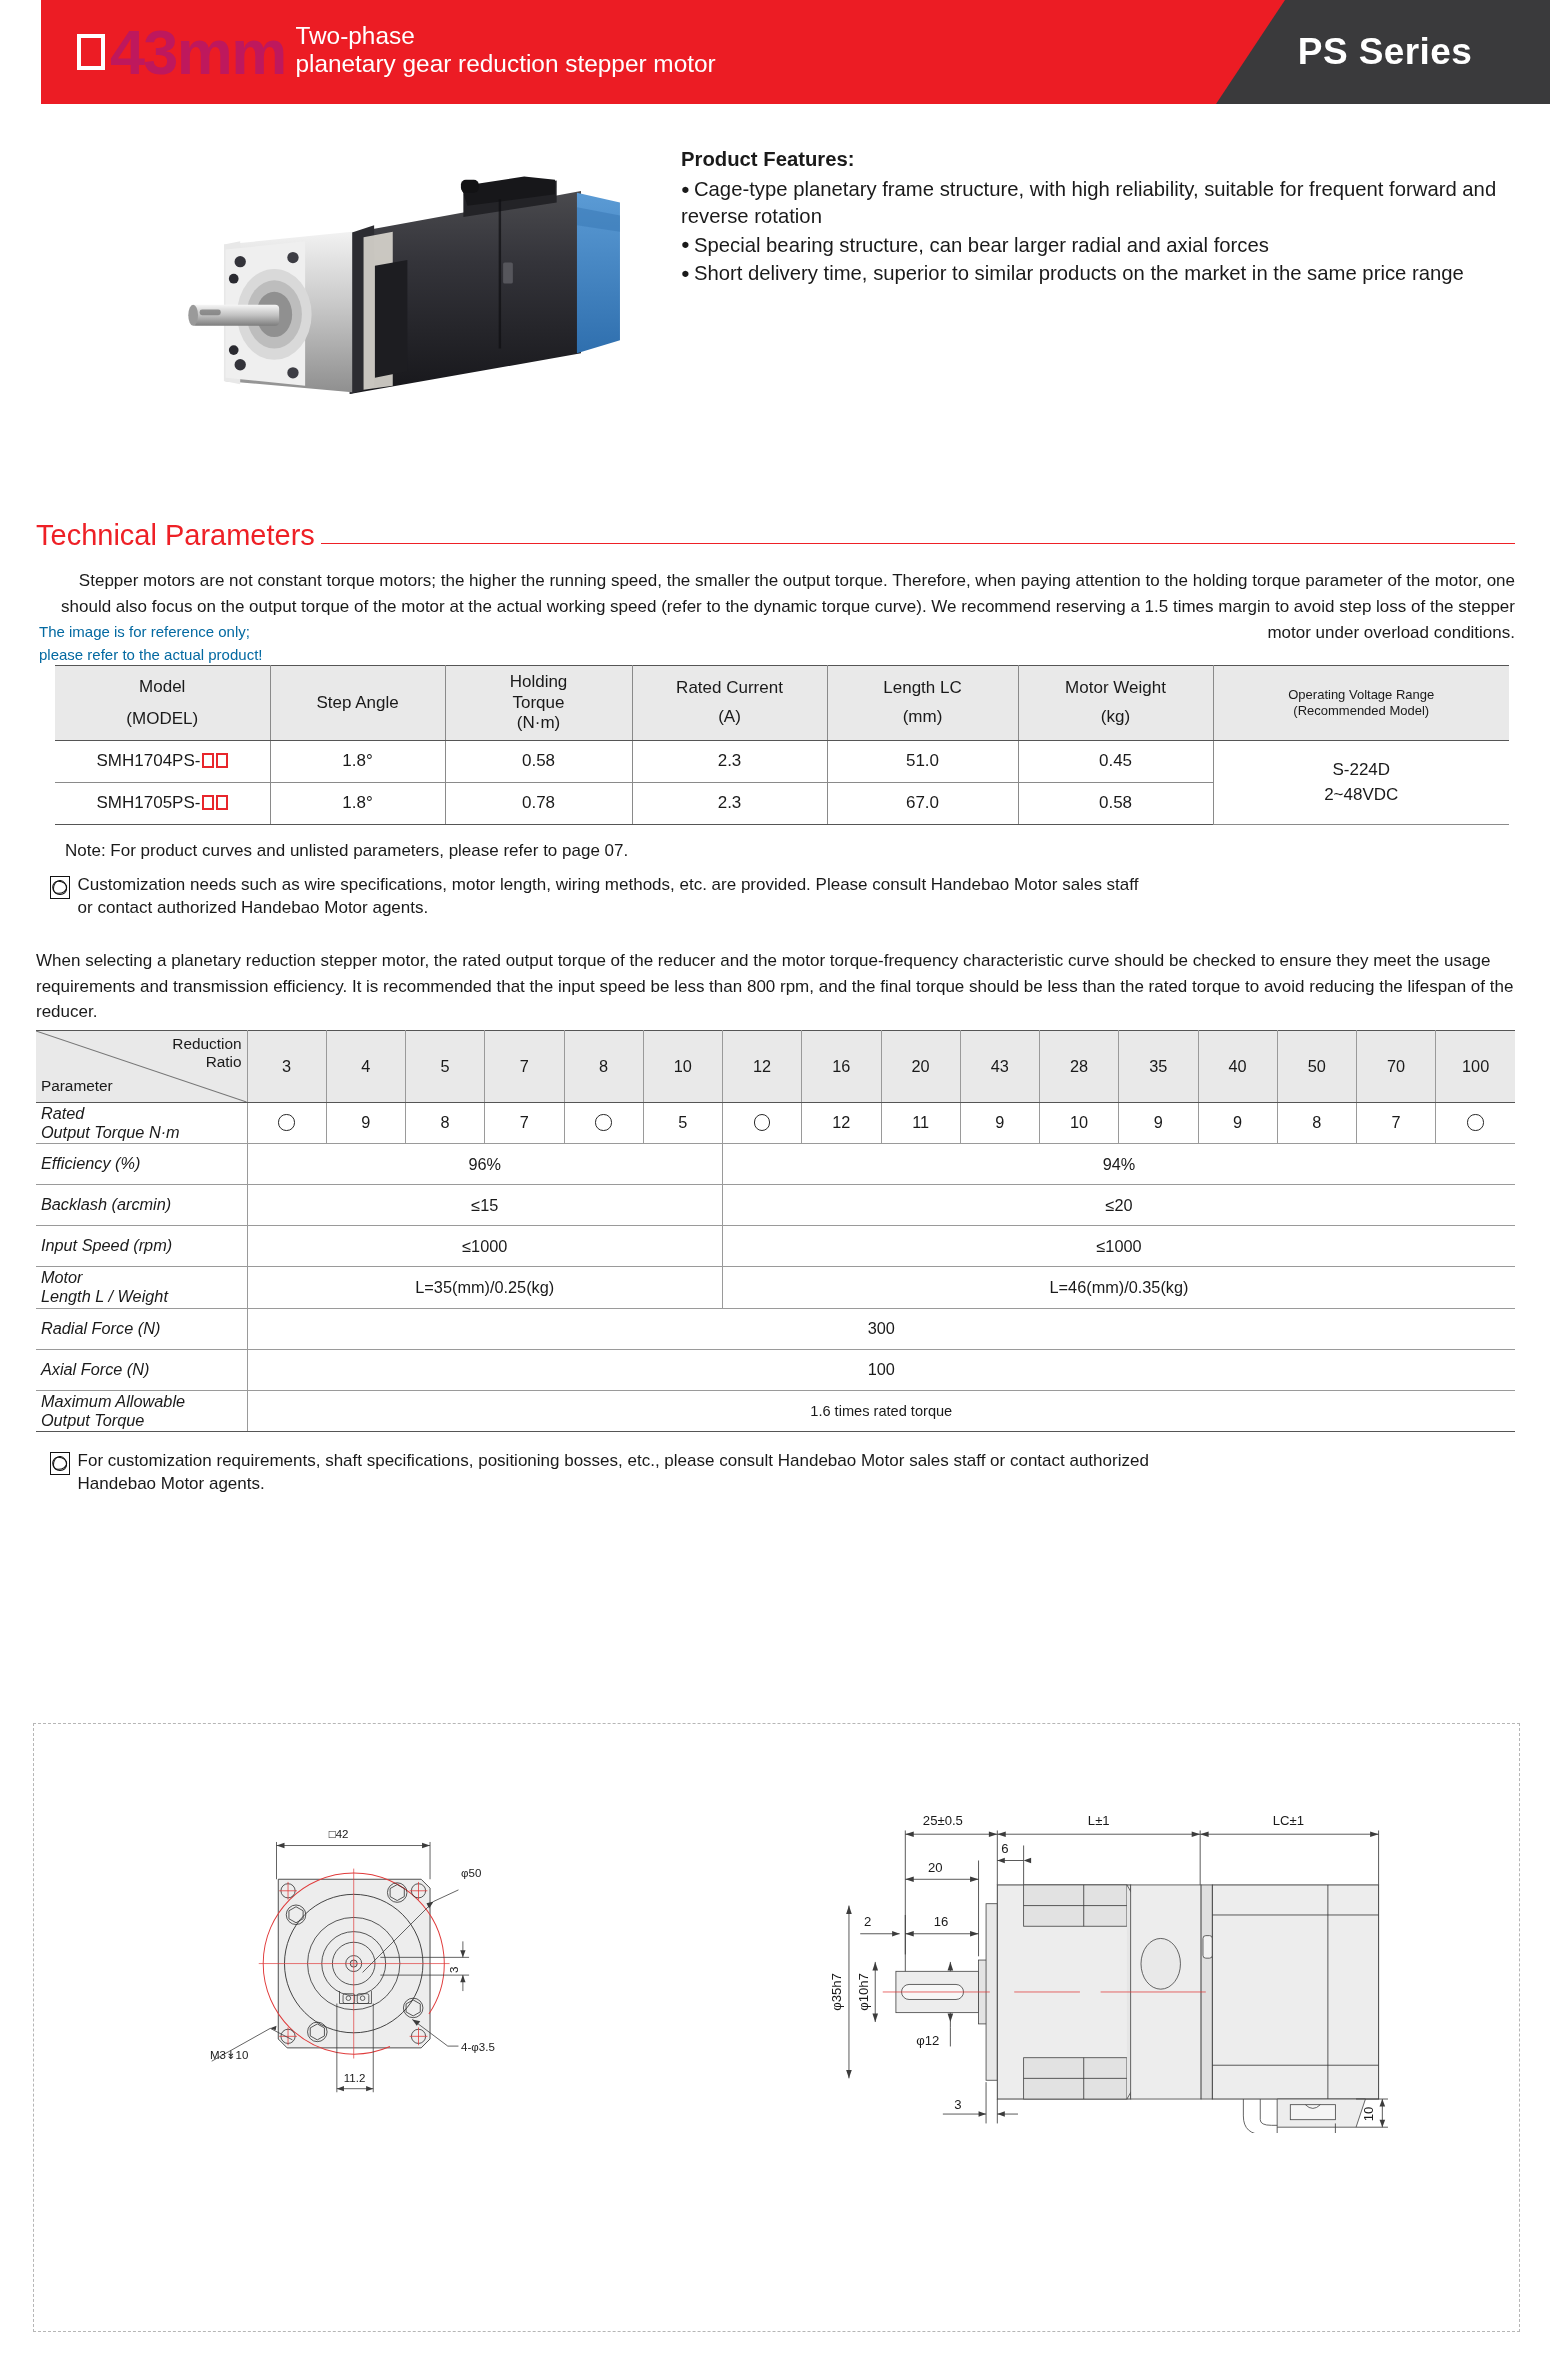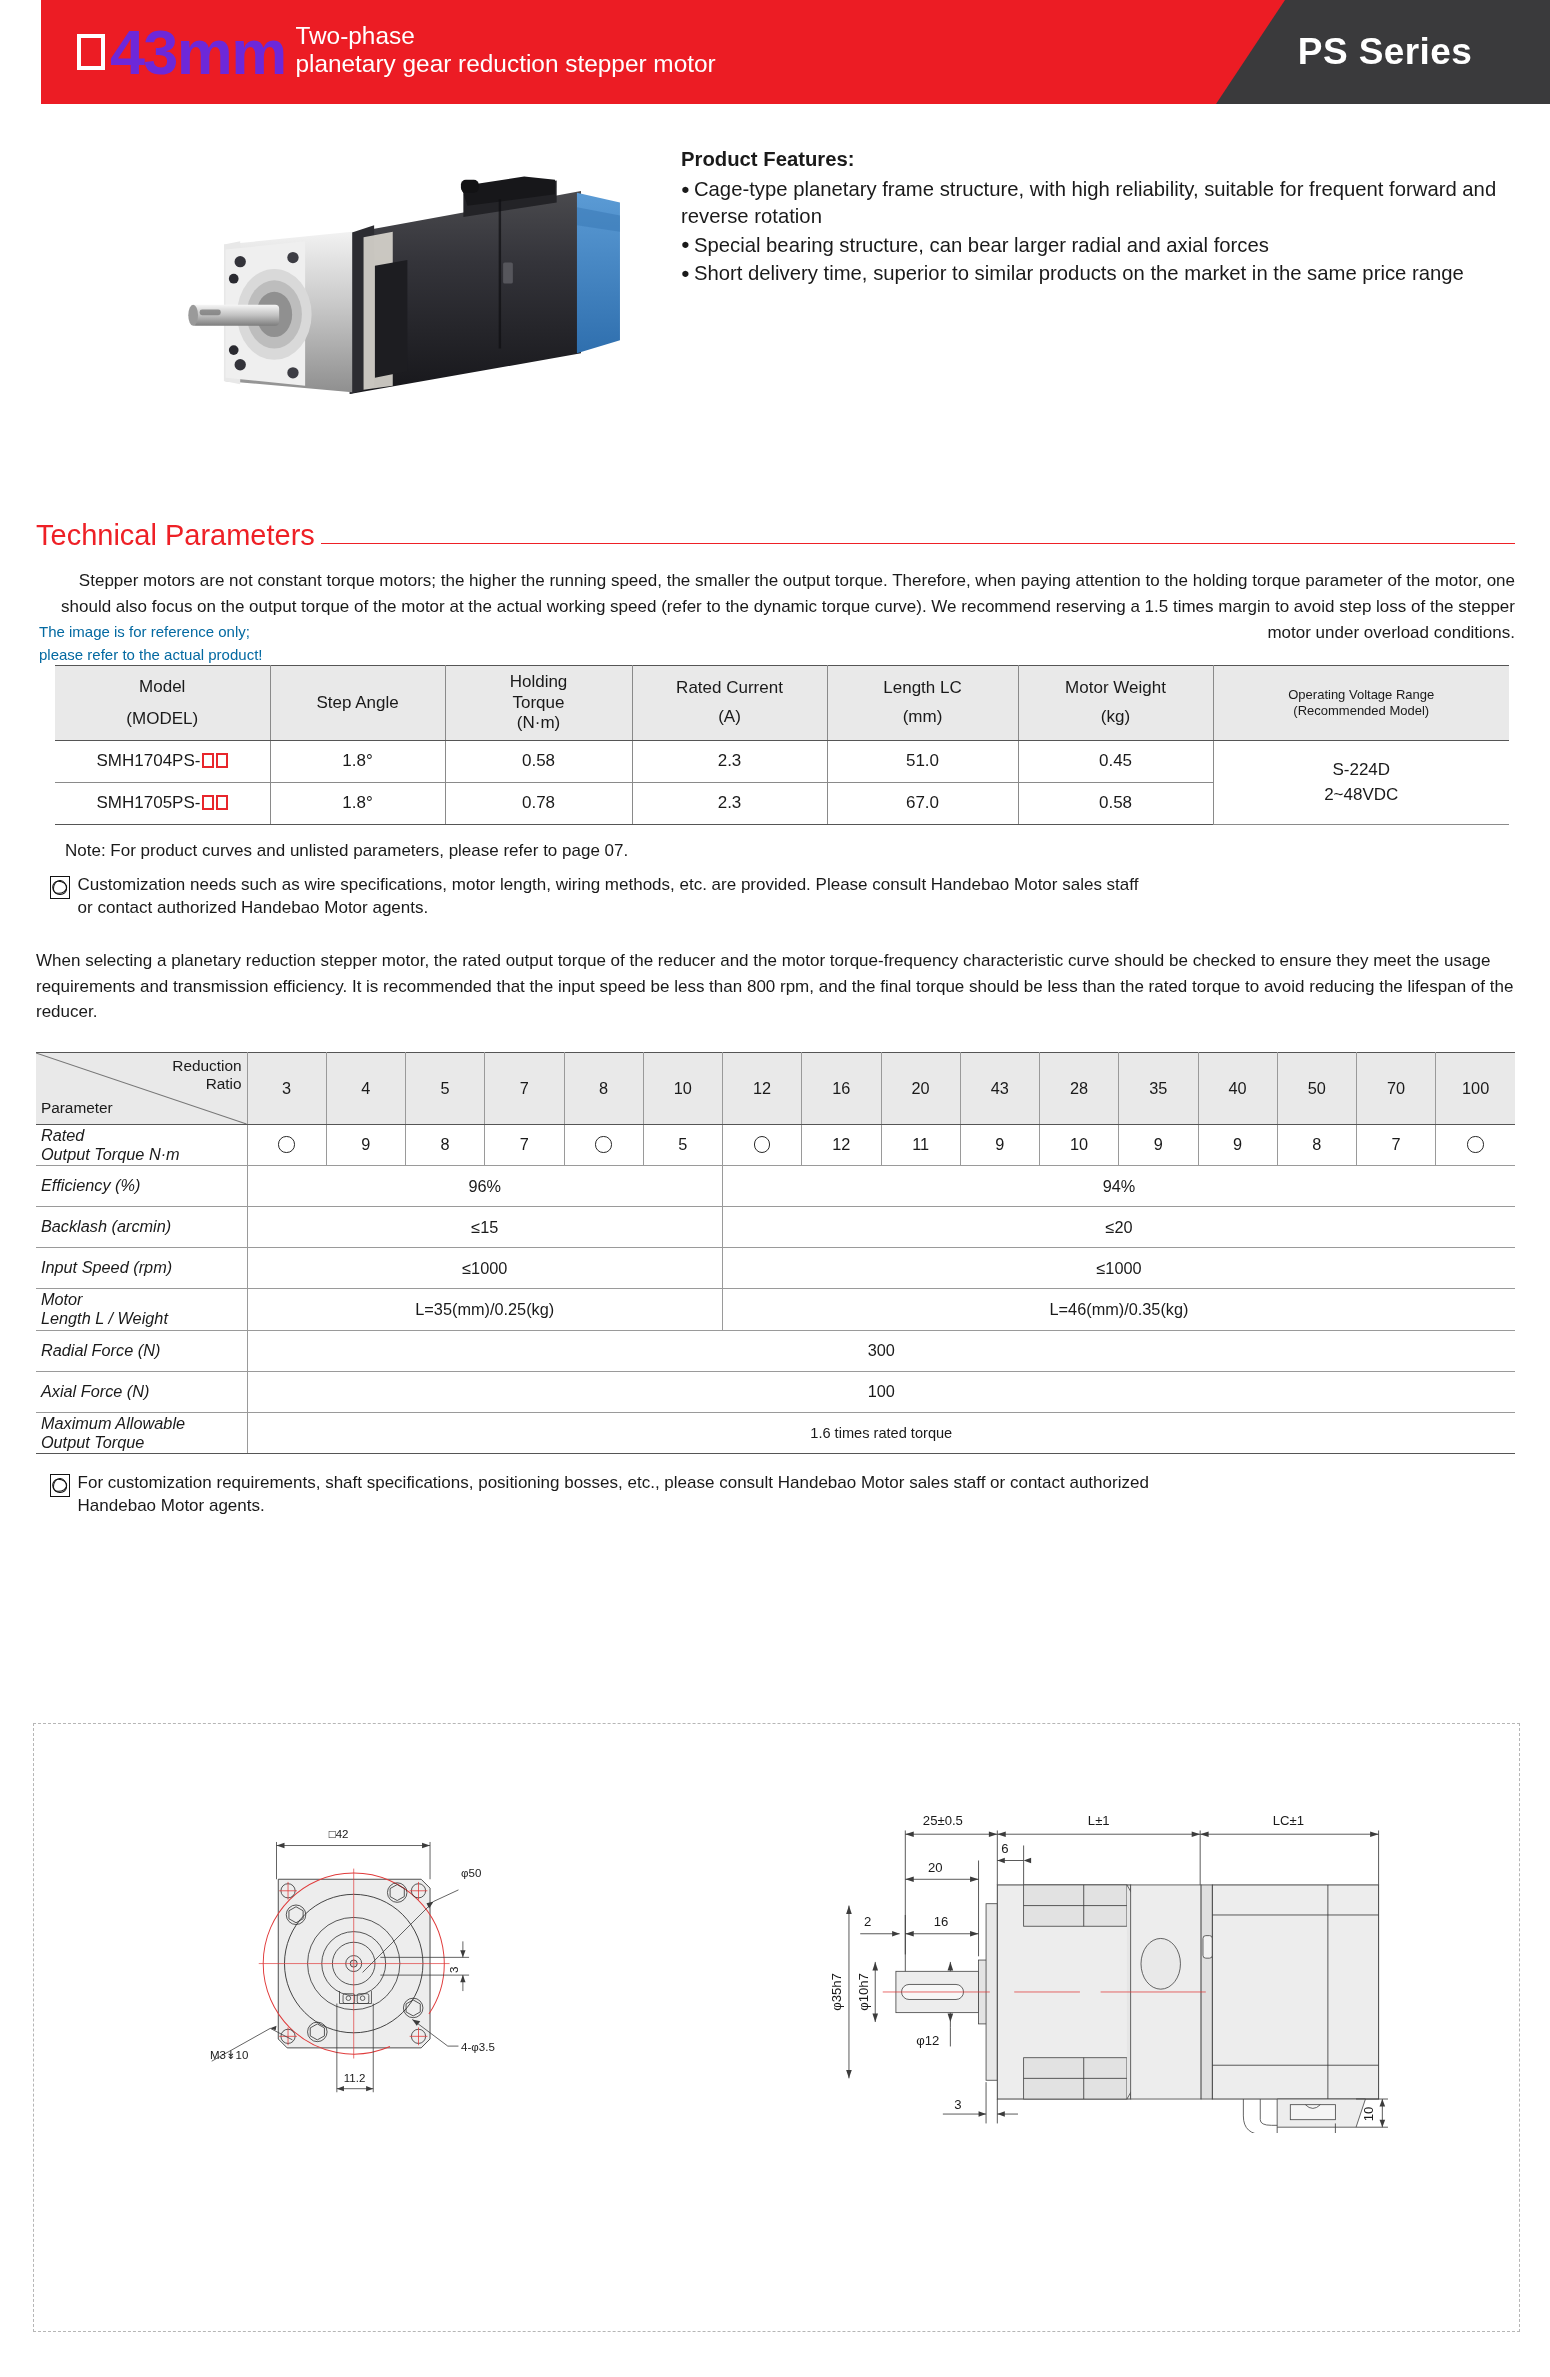--- a/index.html
+++ b/index.html
@@ -40,21 +40,21 @@
     position: absolute;
     left: 77px; top: 0;
     height: 104px;
     display: flex;
     align-items: center;
     z-index: 4;
   }
   .banner-size {
     font-size: 63px;
     font-weight: 700;
-    color: #6d28d9;
+    color: #be185d;
     letter-spacing: -1.6px;
     line-height: 1;
     white-space: nowrap;
   }
   .banner-sq {
     display: inline-block;
     width: 28px; height: 36px;
     border: 4.1px solid #ffffff;
     vertical-align: 3.3px;
     margin-right: 4.9px;
@@ -223,21 +223,21 @@
 
   .para2 {
     margin: 28px 36px 0 36px;
     width: 1487px;
     font-size: 17px;
     line-height: 1.5;
   }
 
   
   .ratio-table {
-    margin: 27px 0 0 36px;
+    margin: 5px 0 0 36px;
     width: 1479px;
     border-collapse: collapse;
     table-layout: fixed;
   }
   .ratio-table td, .ratio-table th {
     border: 0.8px solid #9a9a9a;
     text-align: center;
     vertical-align: middle;
     font-weight: 400;
     font-size: 16.3px;

